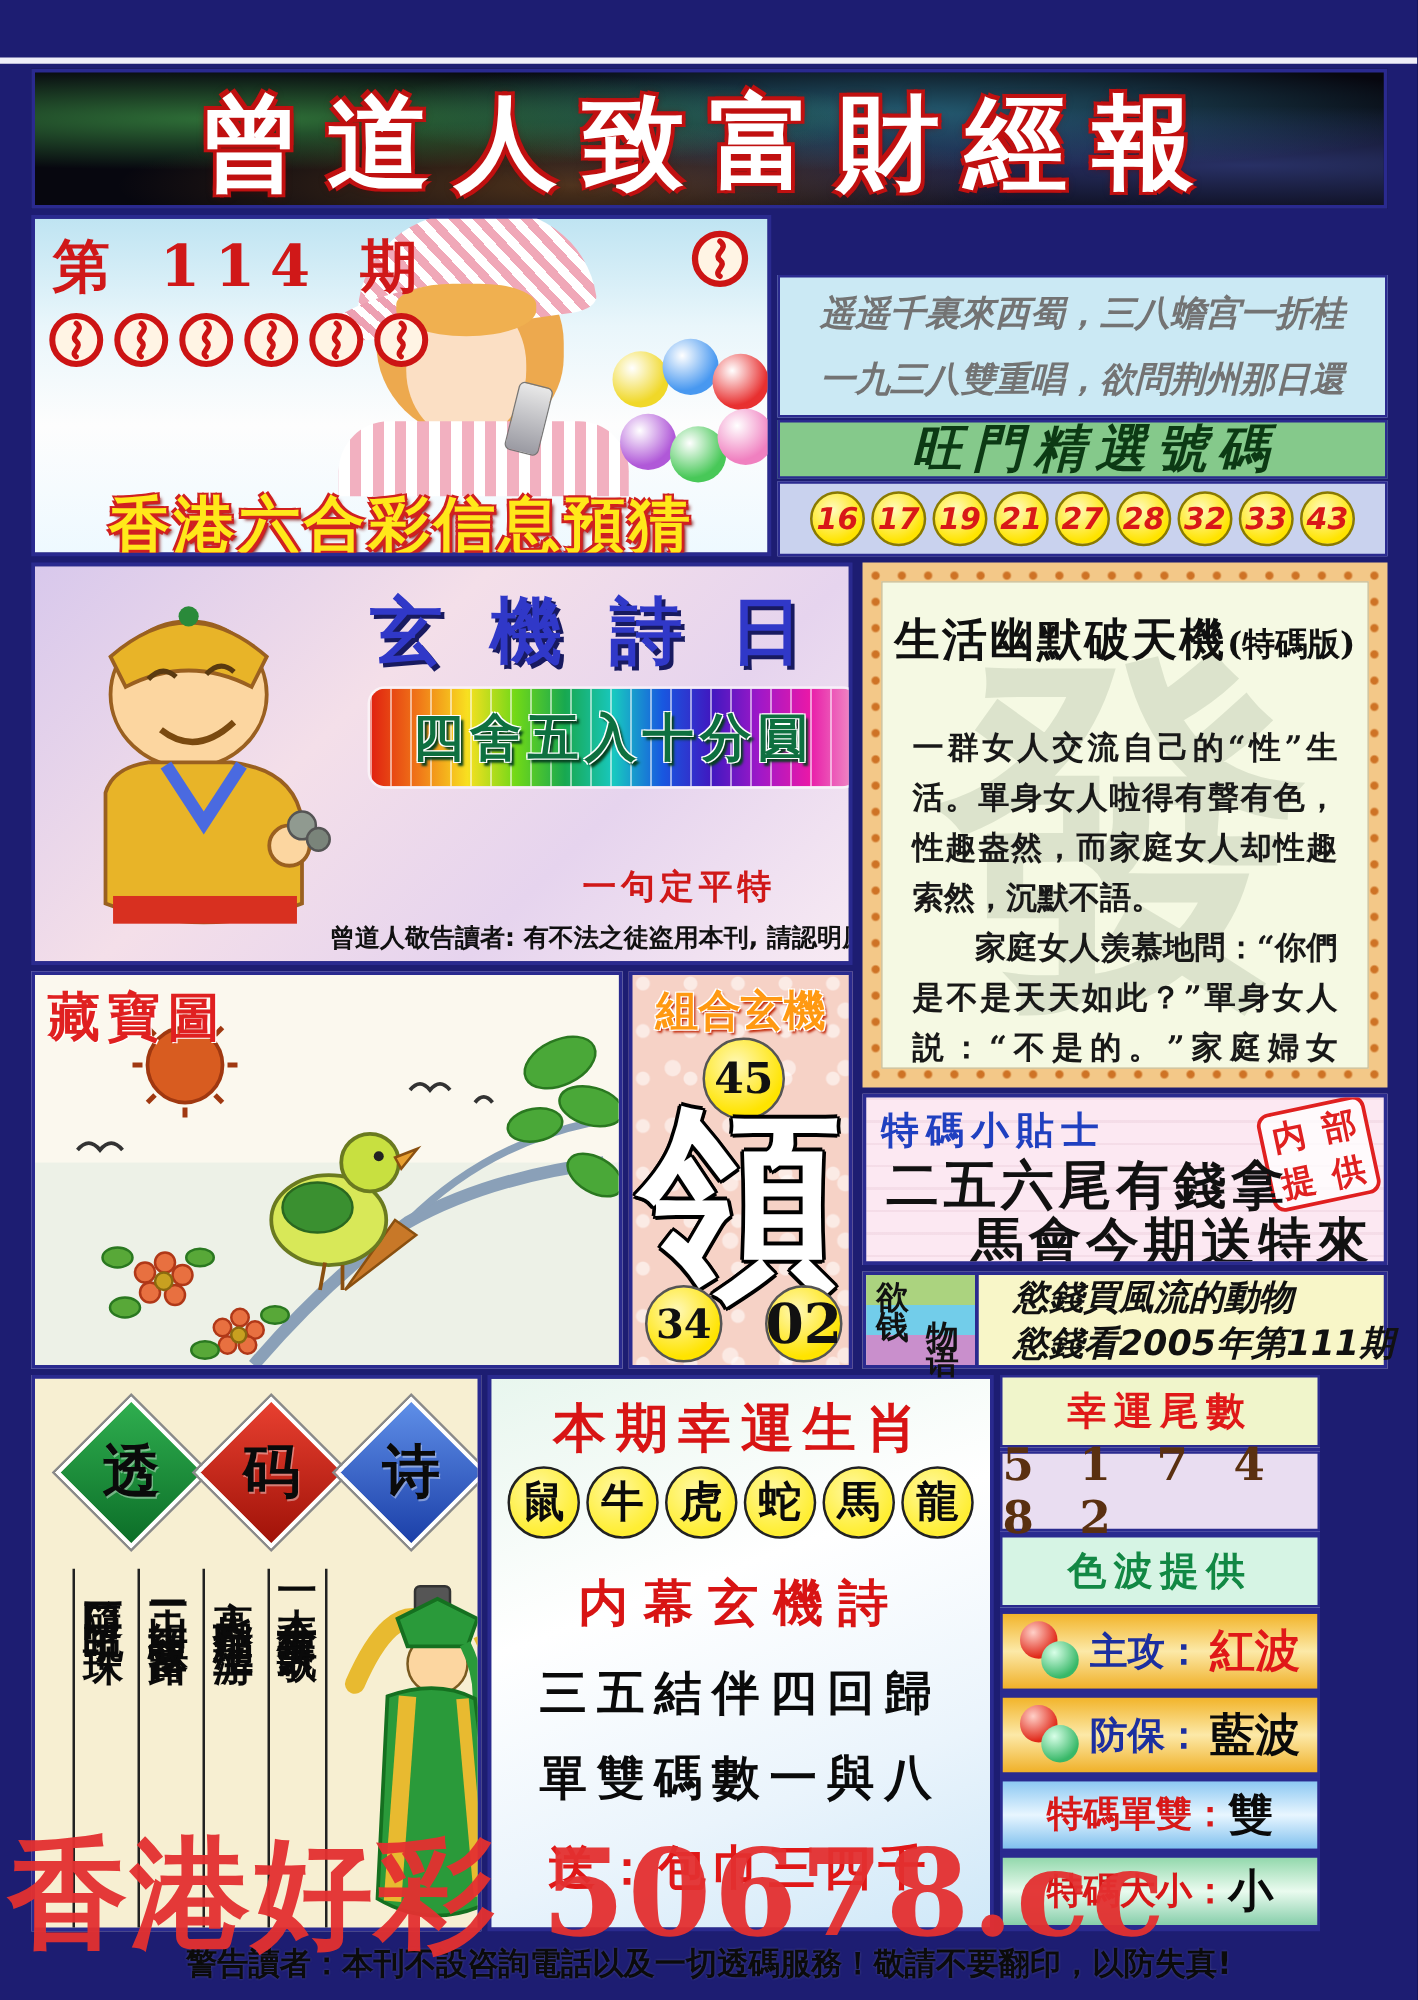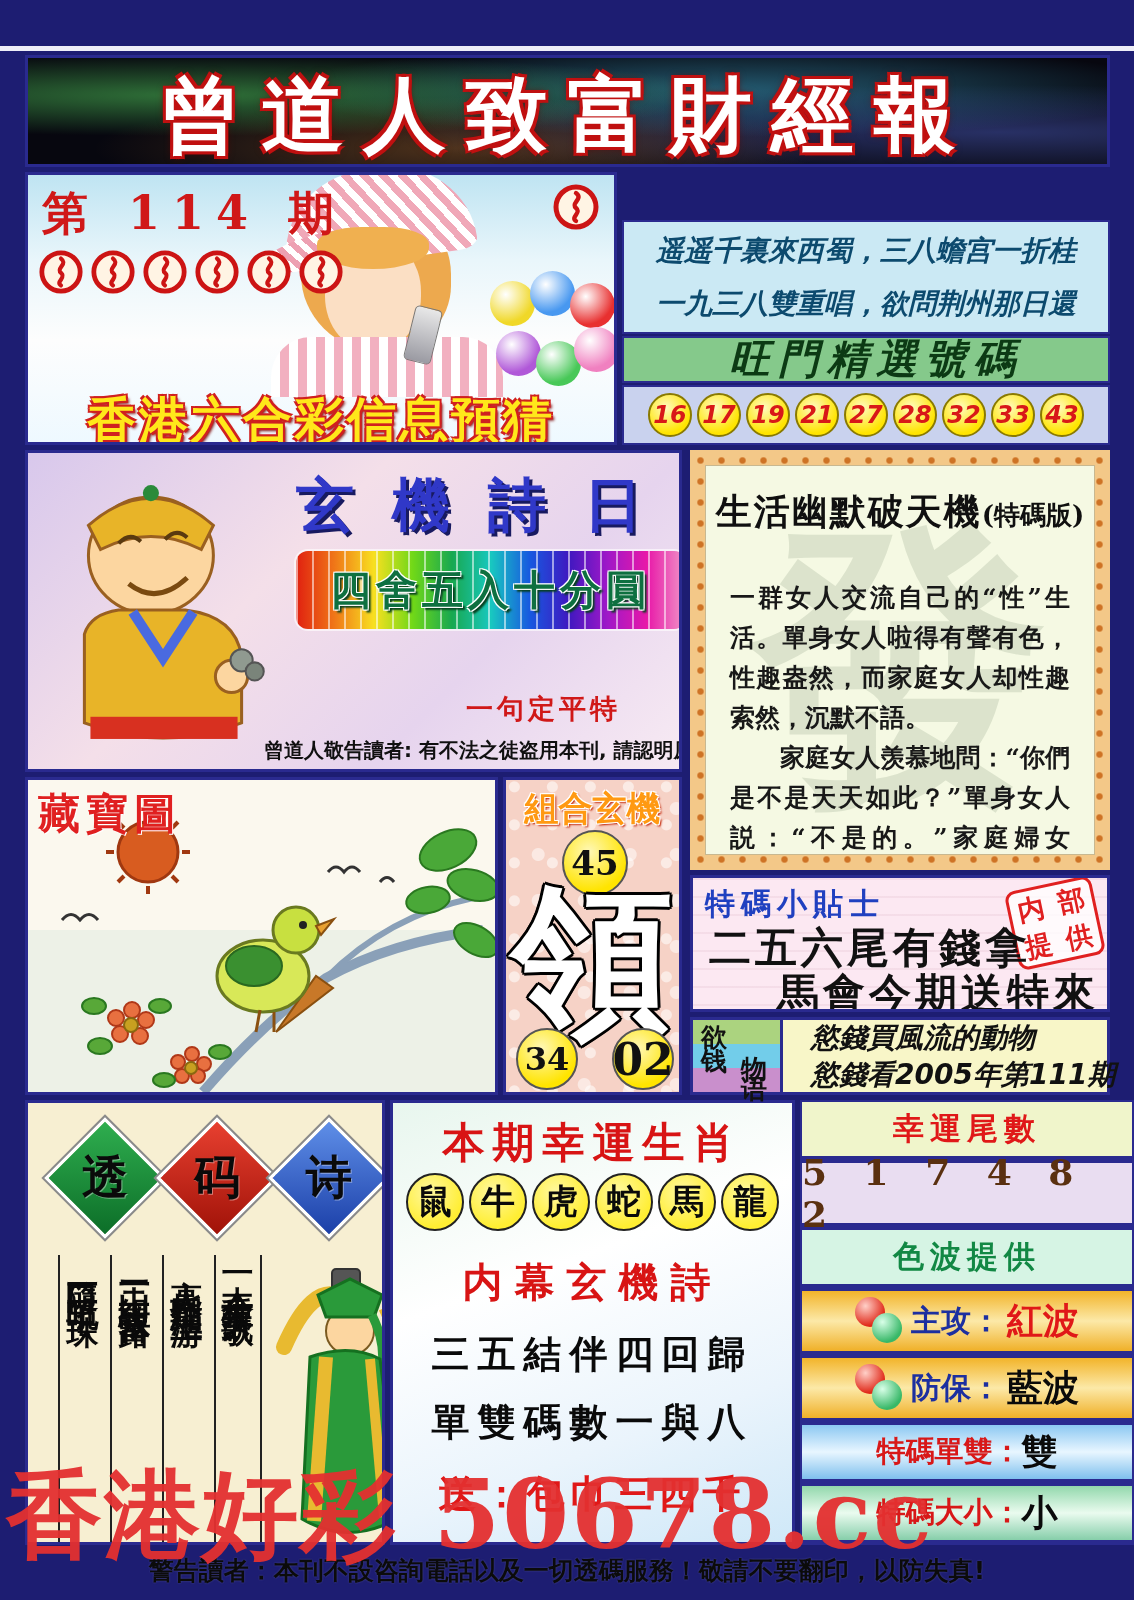--- a/index.html
+++ b/index.html
@@ -50,21 +50,21 @@
   .balls-cluster{left:462px;top:96px;width:128px;height:118px;}
   .cb{position:absolute;width:45px;height:45px;border-radius:50%;}
 
   
   .p-topright{left:622px;top:172px;width:488px;height:273px;border:none;}
   .tr-box{position:absolute;left:0;width:488px;border:2px solid #2a2a8f;box-sizing:border-box;}
   .tr-motto{top:0;height:46px;background:#fbe2bd;color:#cc1212;font-weight:bold;font-style:italic;
        font-size:33px;letter-spacing:6px;}
   .tr-verse{top:48px;height:114px;background:#cbe9f4;flex-direction:column;}
   .tr-verse div{font-family:"DejaVu Serif",serif;font-style:italic;font-weight:bold;font-size:28px;
-       color:#0c4a6e;line-height:53px;white-space:nowrap;}
+       color:#737373;line-height:53px;white-space:nowrap;}
   .tr-numtitle{top:164px;height:47px;background:#85c98b;color:#0c3a14;font-weight:bold;font-style:italic;
        font-size:41px;letter-spacing:8px;padding-left:20px;}
   .tr-balls{top:213px;height:60px;background:#c9d2ee;gap:5px;}
   .numball{width:44px;height:44px;border-radius:50%;flex:0 0 auto;
        background:radial-gradient(circle at 40% 32%,#fffbc0,#ffe400 70%);border:2px solid #8a7a00;
        color:#d81818;font-weight:bold;font-style:italic;font-size:24px;display:flex;align-items:center;justify-content:center;box-sizing:border-box;}
 
   
   .p-mystic{left:25px;top:450px;width:657px;height:322px;
        background:linear-gradient(135deg,#d8c8ec,#f4dfe9 38%,#e6d4ee 68%,#f7eaf3);overflow:hidden;}
@@ -182,21 +182,21 @@
   .lk-t2{left:0;top:152px;width:100%;text-align:center;font-family:"DejaVu Serif",serif;font-weight:bold;
        font-size:40px;color:#d81414;letter-spacing:12px;white-space:nowrap;}
   .lk-p1{left:0;top:226px;width:100%;text-align:center;font-weight:bold;font-size:38px;color:#0a0a0a;
        letter-spacing:8px;white-space:nowrap;}
   .lk-p2{left:0;top:294px;width:100%;text-align:center;font-weight:bold;font-size:38px;color:#0a0a0a;
        letter-spacing:8px;white-space:nowrap;}
   .lk-gift{left:0;top:366px;width:100%;text-align:center;font-weight:bold;font-size:38px;color:#e01818;
        letter-spacing:6px;white-space:nowrap;}
 
   
-  .p-pred{left:800px;top:1100px;width:334px;height:445px;border:none;background:#2a2a8f;
+  .p-pred{left:800px;top:1100px;width:256px;height:445px;border:none;background:#2a2a8f;
        display:flex;flex-direction:column;gap:3px;}
   .pr-box{width:100%;display:flex;align-items:center;justify-content:center;box-sizing:border-box;border:2px solid #2a2a8f;}
   .pr-tail{height:58px;background:#f0f5cb;color:#e01818;font-family:"DejaVu Serif",serif;font-weight:bold;
        font-size:31px;letter-spacing:6px;}
   .pr-digits{height:64px;background:#e9ddf1;color:#5a3010;font-family:"DejaVu Serif",serif;font-weight:bold;
        font-size:36px;letter-spacing:12px;}
   .pr-wave{height:58px;background:#d6f4e4;color:#128844;font-weight:bold;font-size:31px;letter-spacing:6px;}
   .pr-gold{height:64px;background:linear-gradient(180deg,#f2b42a,#fce9a8 50%,#f0b028);gap:6px;}
   .pr-blue{height:58px;background:linear-gradient(180deg,#8cc8f2,#e8f6ff 50%,#7fc0ee);}
   .pr-green{height:58px;background:linear-gradient(180deg,#92d8ac,#eafbef 50%,#86ceaa);}

